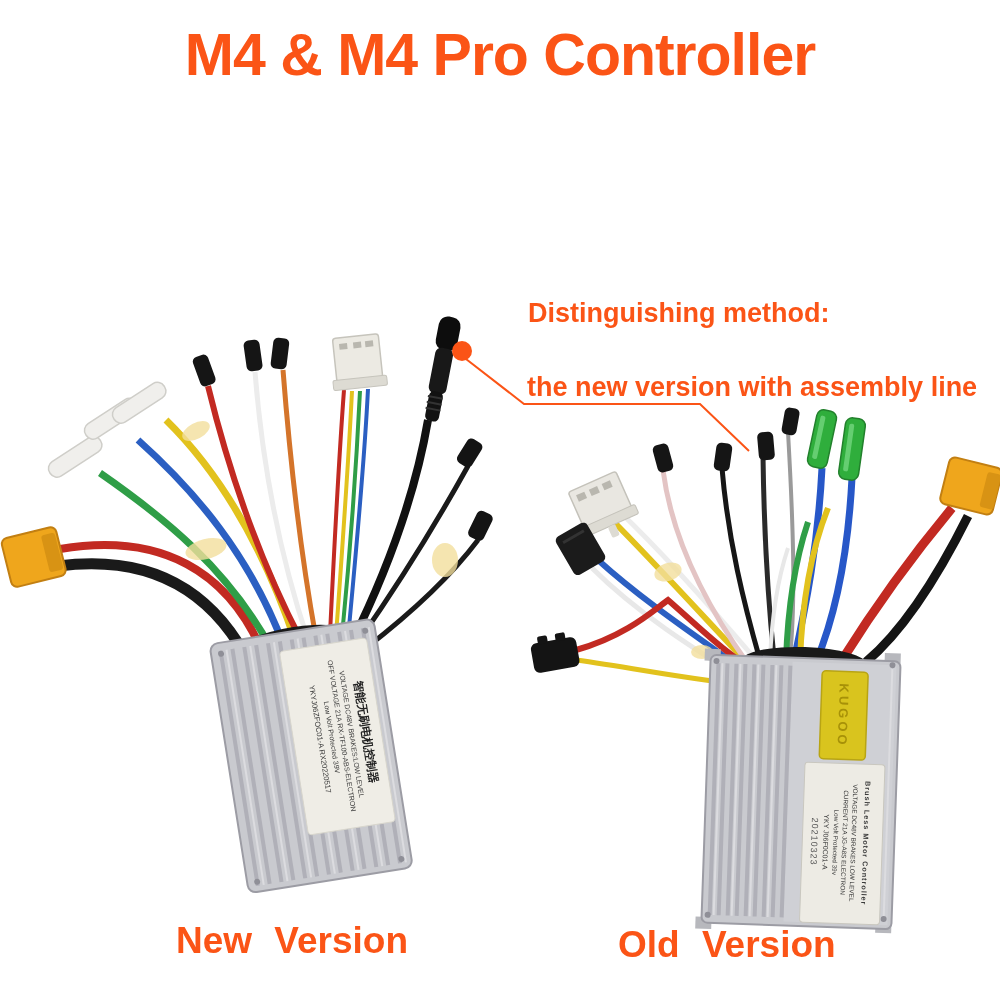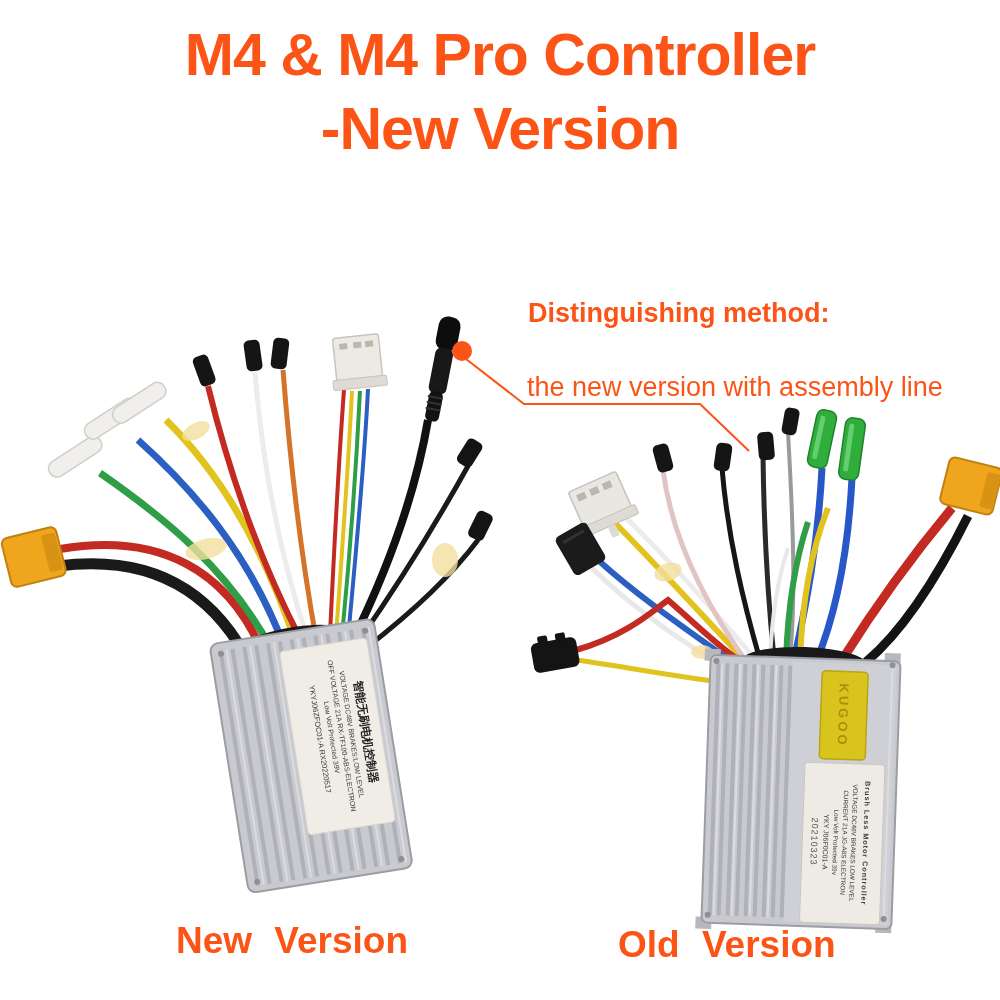--- a/index.html
+++ b/index.html
@@ -10,21 +10,21 @@
   .title-block{position:absolute;top:18px;left:0;width:1000px;text-align:center;}
   .title-line{
     font-weight:bold;color:#fb5416;font-size:59px;line-height:74px;
     letter-spacing:-1px;white-space:nowrap;
   }
   .annot-heading{
     position:absolute;left:528px;top:298px;color:#fb5416;font-weight:bold;
     font-size:27px;white-space:nowrap;text-align:right;
   }
   .annot-note{
-    position:absolute;left:527px;top:372px;color:#fb5416;font-weight:normal;
+    position:absolute;left:527px;top:372px;color:#fb5416;font-weight:bold;
     font-size:27px;white-space:nowrap;
   }
   .caption{
     position:absolute;color:#fb5416;font-weight:bold;font-size:37px;
     word-spacing:12px;white-space:nowrap;width:320px;
   }
   .caption-new{left:176px;top:920px;}
   .caption-old{left:618px;top:924px;}
   svg{position:absolute;left:0;top:0;}
   svg text{font-family:"Liberation Sans",sans-serif;}
@@ -268,21 +268,20 @@
     </g>
 
     <g>
       <circle cx="462" cy="351" r="10" fill="#fb5416"></circle>
       <polyline points="466,359 524,404 700,404 749,451" fill="none" stroke="#fb5416" stroke-width="2"></polyline>
     </g>
   </svg>
 
   <div class="title-block">
     <div class="title-line">M4 &amp; M4 Pro Controller</div>
-    <div class="title-line">-New Version</div>
   </div>
 
   <div class="annot-heading">Distinguishing method:</div>
   <div class="annot-note">the new version with assembly line</div>
 
   <div class="caption caption-new">New Version</div>
   <div class="caption caption-old">Old Version</div>
 
 </div>
 

